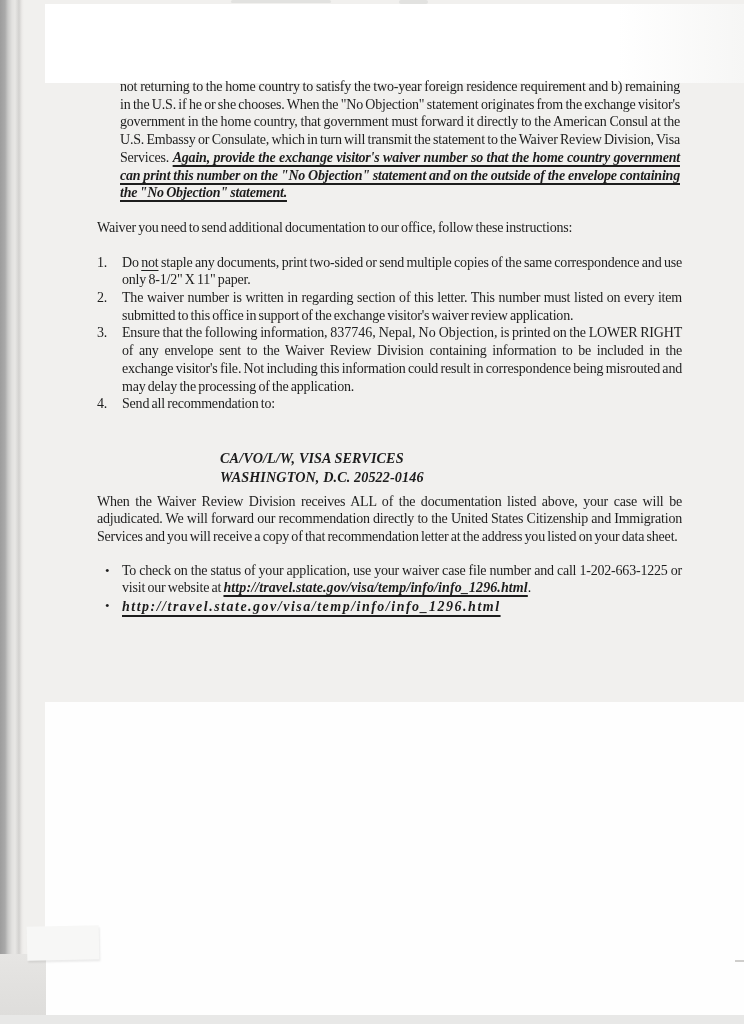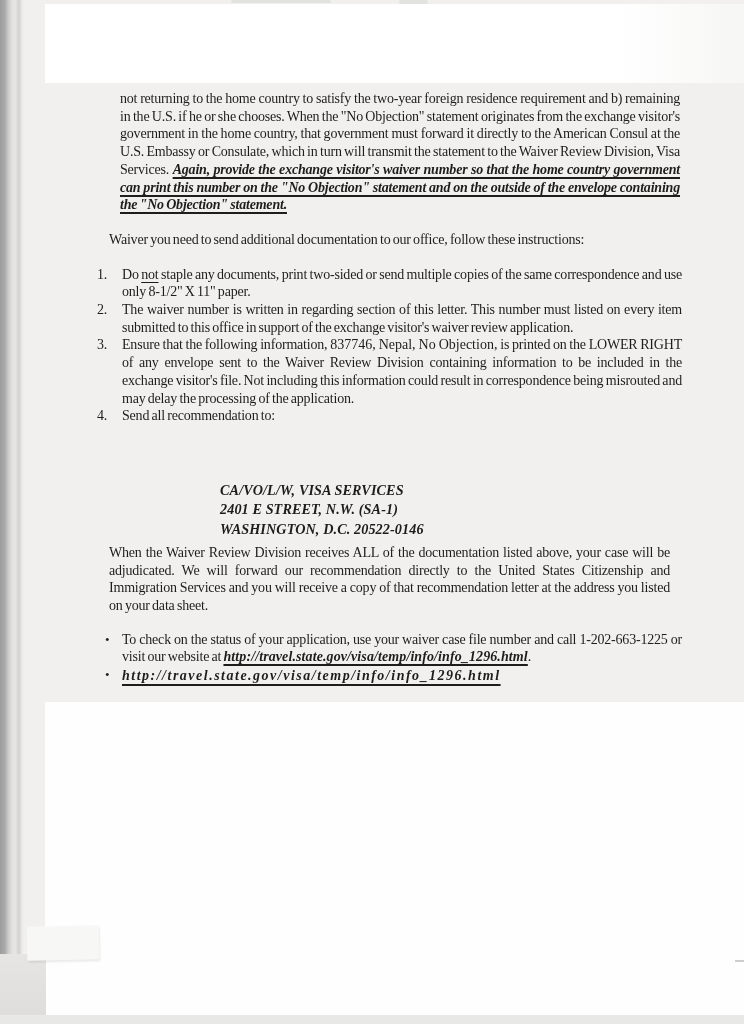--- a/index.html
+++ b/index.html
@@ -39,35 +39,35 @@
   .smudge.b{left:399px;top:0;width:29px;height:4px;}
   .edge-tick{position:absolute;right:0;top:960px;width:9px;height:2px;background:#cfcecc;}
 
   .content{
     position:absolute;left:97px;top:78px;width:585px;
     color:#1f1f1f;font-size:14px;line-height:17.7px;
     letter-spacing:-0.2px;word-spacing:-1px;
     text-align:justify;
     filter:blur(0.25px) contrast(1.02);
   }
-  .content p{margin:12px;}
+  .content p{margin:0;}
   .intro{margin-left:23px !important;width:560px;}
   .lead{margin-top:17px !important;}
   .emph{
     font-weight:bold;font-style:italic;
     text-decoration:underline;text-decoration-thickness:1.6px;text-underline-offset:3px;
   }
   ol.numbered{list-style:none;margin:17px 0 0 0;padding:0;}
   ol.numbered li{display:flex;margin:0;}
   .num{flex:none;width:25px;}
   .li-body{flex:1;text-align:justify;}
   .u{text-decoration:underline;text-underline-offset:2.5px;}
   .b{font-weight:normal;letter-spacing:0;}
   .address{
-    margin:56px 0 0 123px;font-weight:bold;font-style:italic;
+    margin:36px 0 0 123px;font-weight:bold;font-style:italic;
     font-size:14.2px;line-height:19.3px;letter-spacing:0.1px;word-spacing:0;
     text-align:left;
   }
   .adjud{margin-top:5px !important;}
   ul.bullets{list-style:none;margin:16px 0 0 0;padding:0;}
   ul.bullets li{display:flex;}
   .dot{flex:none;width:25px;padding-left:8px;box-sizing:border-box;font-size:13px;}
   .url{
     font-weight:bold;font-style:italic;
     text-decoration:underline;text-decoration-thickness:1.5px;text-underline-offset:3px;
@@ -114,21 +114,20 @@
         <span class="li-body"><span>Ensure that the following information, </span><span class="b">837746, Nepal, No Objection,</span><span> is printed on the LOWER RIGHT of any envelope sent to the Waiver Review Division containing information to be included in the exchange visitor's file. Not including this information could result in correspondence being misrouted and may delay the processing of the application.</span></span>
       </li>
       <li>
         <span class="num">4.</span>
         <span class="li-body">Send all recommendation to:</span>
       </li>
     </ol>
 
     <div class="address">
       <div>CA/VO/L/W, VISA SERVICES</div>
-      <div>2401 E STREET, N.W. (SA-1)</div>
       <div>WASHINGTON, D.C. 20522-0146</div>
     </div>
 
     <p class="adjud">When the Waiver Review Division receives ALL of the documentation listed above, your case will be adjudicated. We will forward our recommendation directly to the United States Citizenship and Immigration Services and you will receive a copy of that recommendation letter at the address you listed on your data sheet.</p>
 
     <ul class="bullets">
       <li>
         <span class="dot">•</span>
         <span class="li-body"><span>To check on the status of your application, use your waiver case file number and call 1-202-663-1225 or visit our website at </span><span class="url">http://travel.state.gov/visa/temp/info/info_1296.html</span><span>.</span></span>
       </li>

